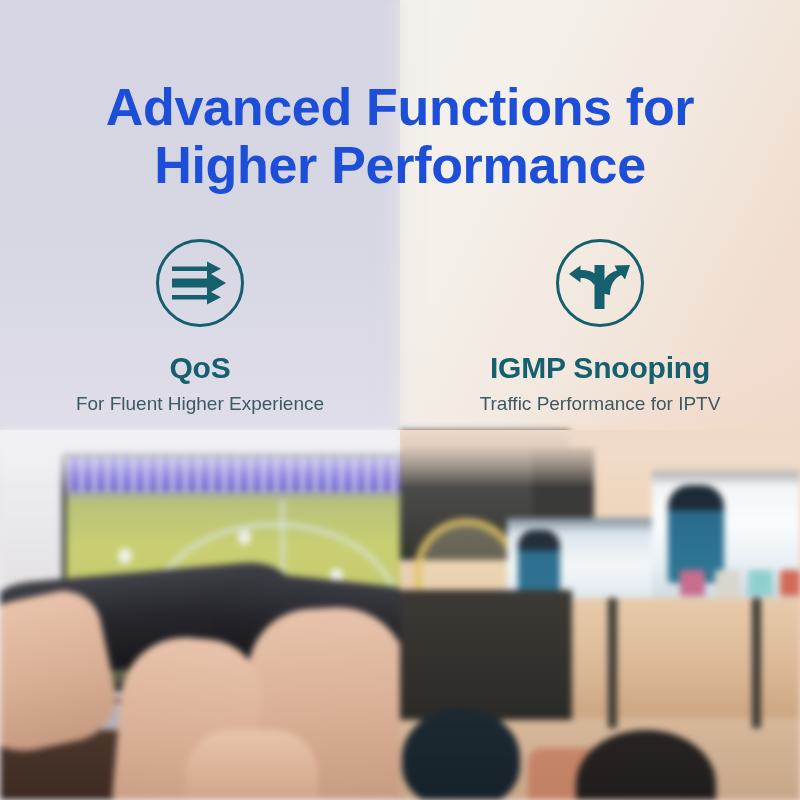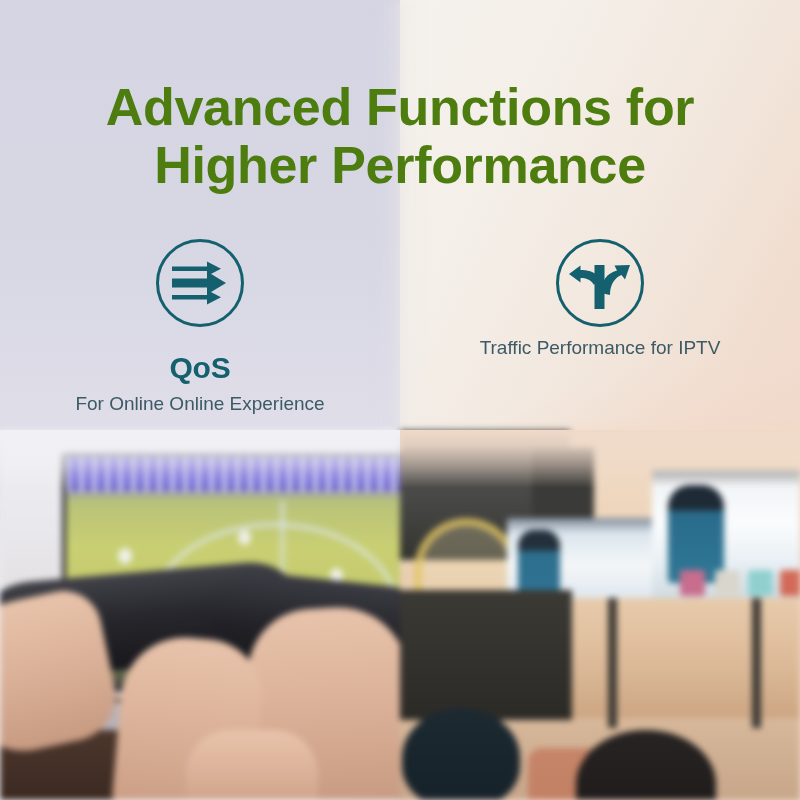--- a/index.html
+++ b/index.html
@@ -40,21 +40,21 @@
   .seam {
     position:absolute; left:378px; top:0; width:46px; height:470px;
     background:linear-gradient(to right, rgba(214,214,226,0) 0%, rgba(226,224,230,.55) 42%, rgba(241,236,231,.7) 58%, rgba(244,240,234,0) 100%);
     filter:blur(5px);
   }
 
   
   .headline {
     position:absolute; left:0; top:78px; width:800px;
     text-align:center;
-    color:#4d7c0f;
+    color:#1d4ed8;
     font-size:52px;
     font-weight:bold;
     line-height:58px;
     letter-spacing:-0.3px;
     white-space:pre-line;
   }
 
   
   .features {
     position:absolute; left:0; top:237px; width:800px; height:205px;
@@ -330,32 +330,33 @@
         <rect x="18" y="29.5" width="37" height="4.5" fill="#15606e"></rect>
         <polygon points="53,24.5 67,31.75 53,39" fill="#15606e"></polygon>
 
         <rect x="18" y="41.5" width="37" height="9" fill="#15606e"></rect>
         <polygon points="53,34.5 72,46 53,57.5" fill="#15606e"></polygon>
 
         <rect x="18" y="58" width="37" height="4.5" fill="#15606e"></rect>
         <polygon points="53,53 67,60.25 53,67.5" fill="#15606e"></polygon>
       </svg>
       <div class="feature-title">QoS</div>
-      <div class="feature-sub">For Online Online Experience</div>
+      <div class="feature-sub">For Fluent Higher Experience</div>
     </div>
 
     <div class="feature">
       <svg class="icon-badge" viewBox="0 0 92 92">
         <circle cx="46" cy="46" r="42.5" fill="none" stroke="#15606e" stroke-width="3"></circle>
 
         <rect x="40.5" y="28" width="10" height="44" fill="#15606e"></rect>
 
         <path d="M45 40 C 40 34, 33 33, 26.5 33 L 26.5 28.5 L 15 37 L 26.5 45.5 L 26.5 41
                  C 32 41, 36.5 42.5, 40 48 Z" fill="#15606e"></path>
 
         <path d="M47 56 C 47 44, 53 36, 63 33.5 L 60.5 28.5 L 76 28 L 71 42.5 L 67.5 38
                  C 60 41, 56 48.5, 56 58 Z" fill="#15606e"></path>
       </svg>
+      <div class="feature-title">IGMP Snooping</div>
       <div class="feature-sub">Traffic Performance for IPTV</div>
     </div>
   </div>
 
 </div>
 
 </body></html>

